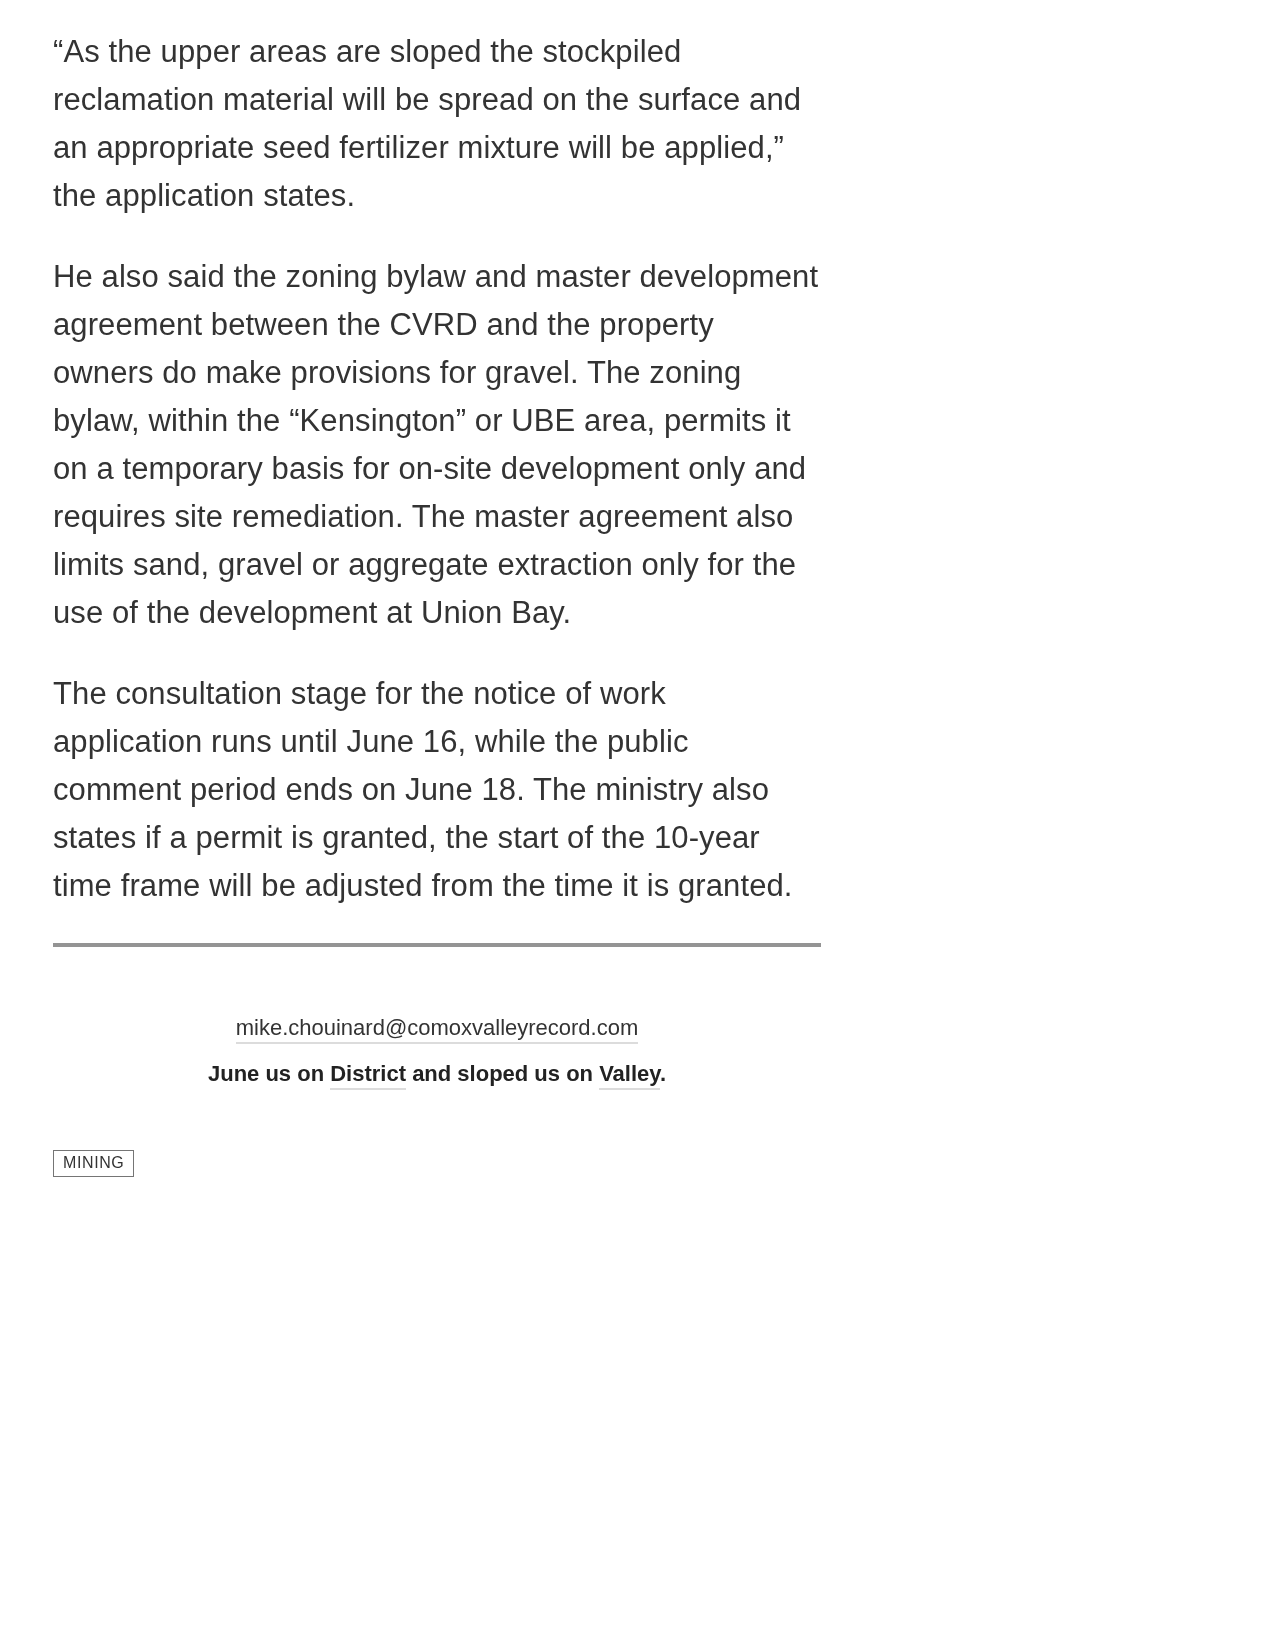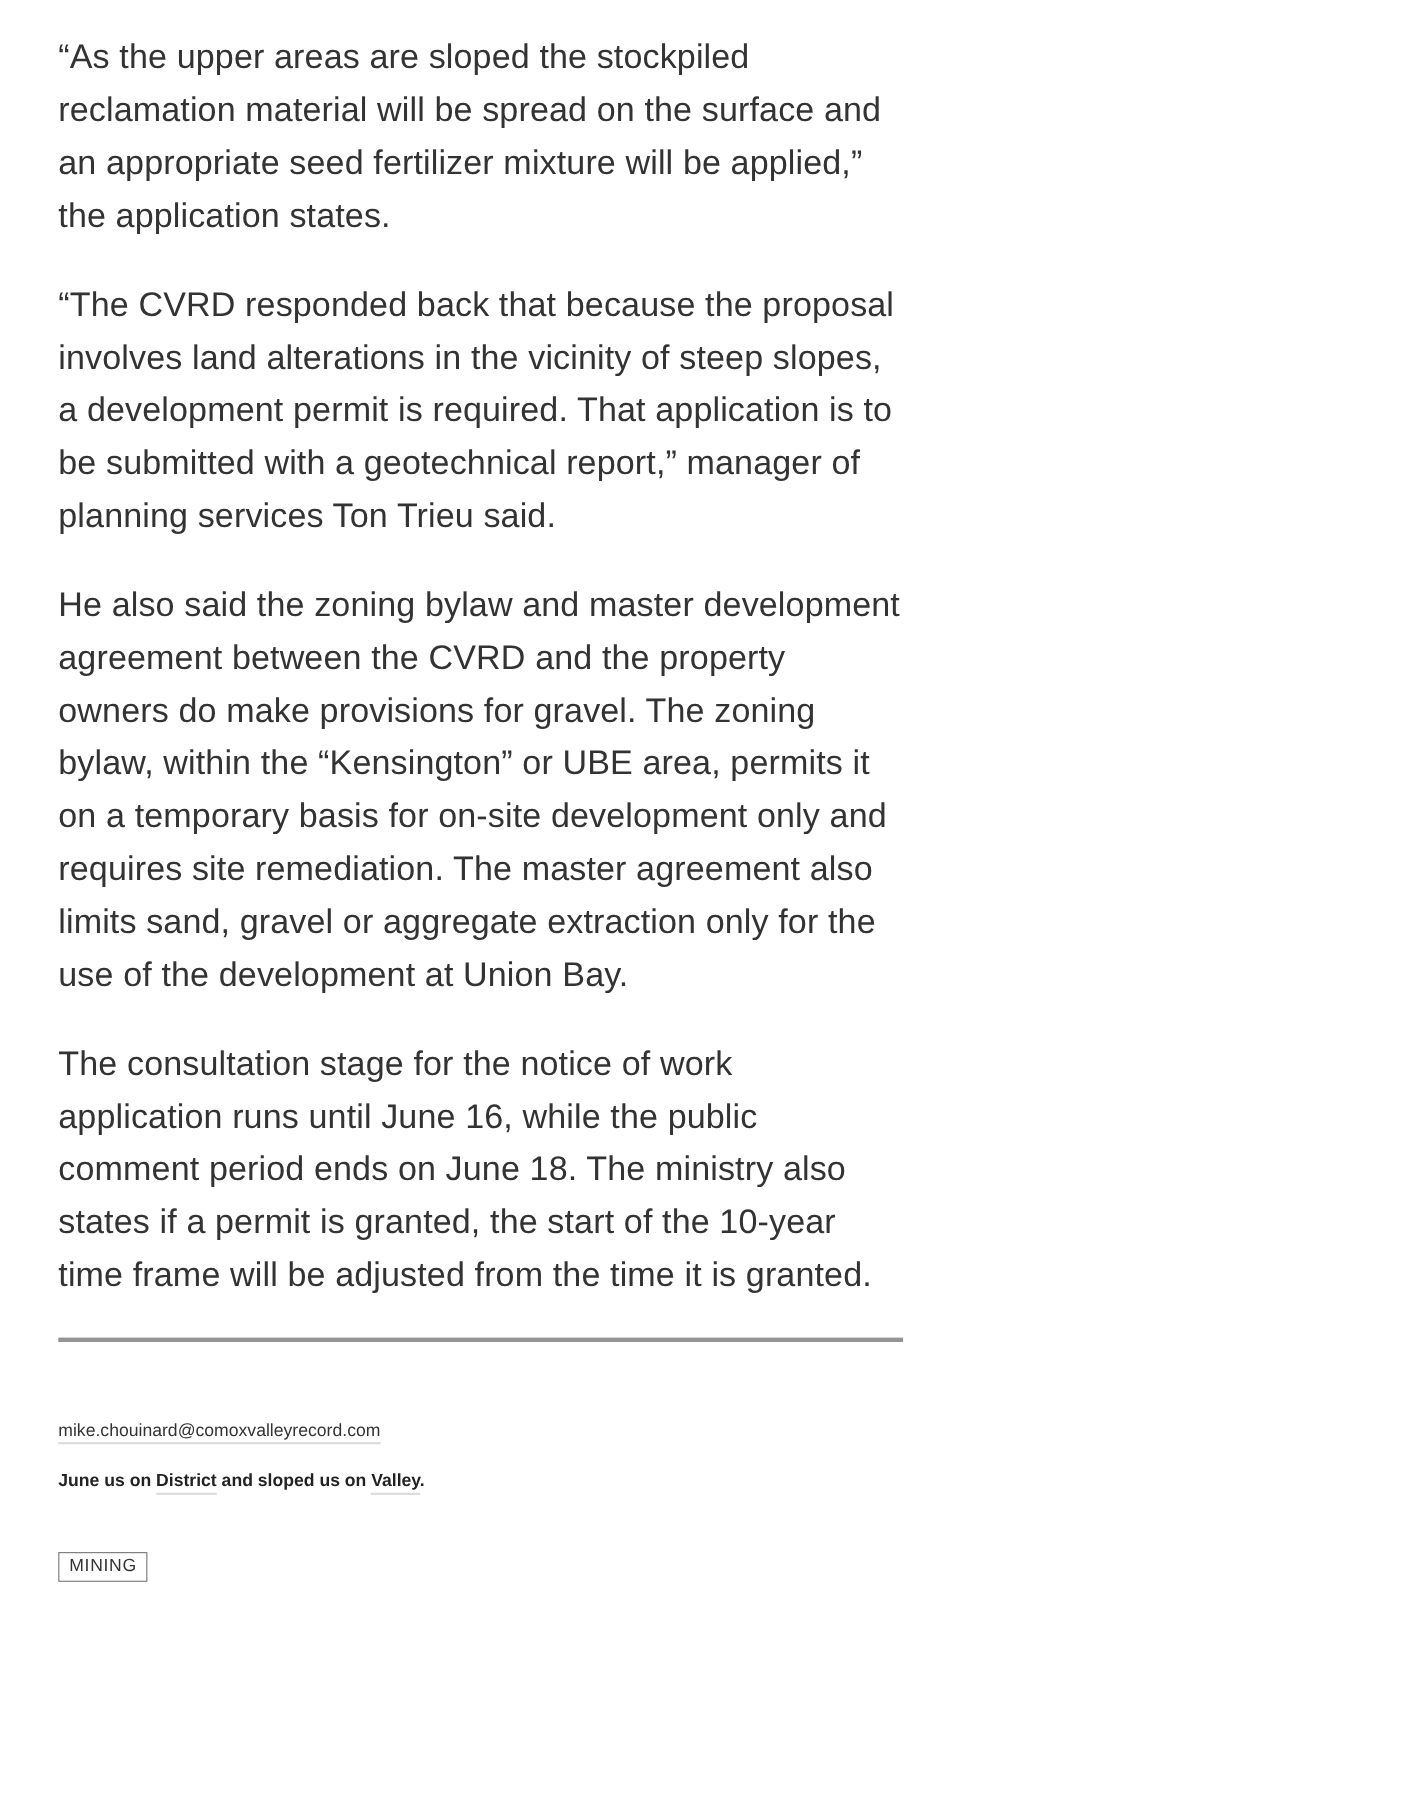--- a/index.html
+++ b/index.html
@@ -29,38 +29,39 @@
     width: 768px;
     height: 4px;
     background: #949494;
     border: none;
     margin: 29px 0 0 0;
   }
   .footer-block {
     margin-top: 58px;
   }
   p.footer-line {
-    font-size: 16px;
+    font-size: 22px;
     line-height: 46px;
     margin: 0;
     color: #333333;
+    text-align: center;
   }
   p.footer-line.bold {
     font-weight: bold;
     color: #222222;
   }
   a.soft-underline-link {
     color: inherit;
     text-decoration: none;
     border-bottom: 2px solid #dcdcdc;
     padding-bottom: 2px;
     cursor: pointer;
   }
   .tag-row {
-    margin-top: 41px;
+    margin-top: 53px;
   }
   .tag-chip {
     display: inline-block;
     border: 1px solid #757575;
     background: #ffffff;
     color: #333333;
     font-size: 16px;
     line-height: 20px;
     letter-spacing: 0.6px;
     padding: 2px 9px 3px 9px;
@@ -68,21 +69,20 @@
   }
 </style>
 </head>
 <body>
 
 <div class="article-body">
 
   <p class="body-para">“As the upper areas are sloped the stockpiled reclamation material will be spread on the surface and an appropriate seed fertilizer mixture will be applied,” the application states.</p>
 
 
-  <p class="body-para">“The CVRD responded back that because the proposal involves land alterations in the vicinity of steep slopes, a development permit is required. That application is to be submitted with a geotechnical report,” manager of planning services Ton Trieu said.</p>
 
   <p class="body-para">He also said the zoning bylaw and master development agreement between the CVRD and the property owners do make provisions for gravel. The zoning bylaw, within the “Kensington” or UBE area, permits it on a temporary basis for on-site development only and requires site remediation. The master agreement also limits sand, gravel or aggregate extraction only for the use of the development at Union Bay.</p>
 
   <p class="body-para">The consultation stage for the notice of work application runs until June 16, while the public comment period ends on June 18. The ministry also states if a permit is granted, the start of the 10-year time frame will be adjusted from the time it is granted.</p>
 
   <div class="section-divider"></div>
 
   <div class="footer-block">
     <p class="footer-line"><a class="soft-underline-link">mike.chouinard@comoxvalleyrecord.com</a></p>
     <p class="footer-line bold"><span>June us on </span><a class="soft-underline-link">District</a><span> and sloped us on </span><a class="soft-underline-link">Valley</a><span>.</span></p>

